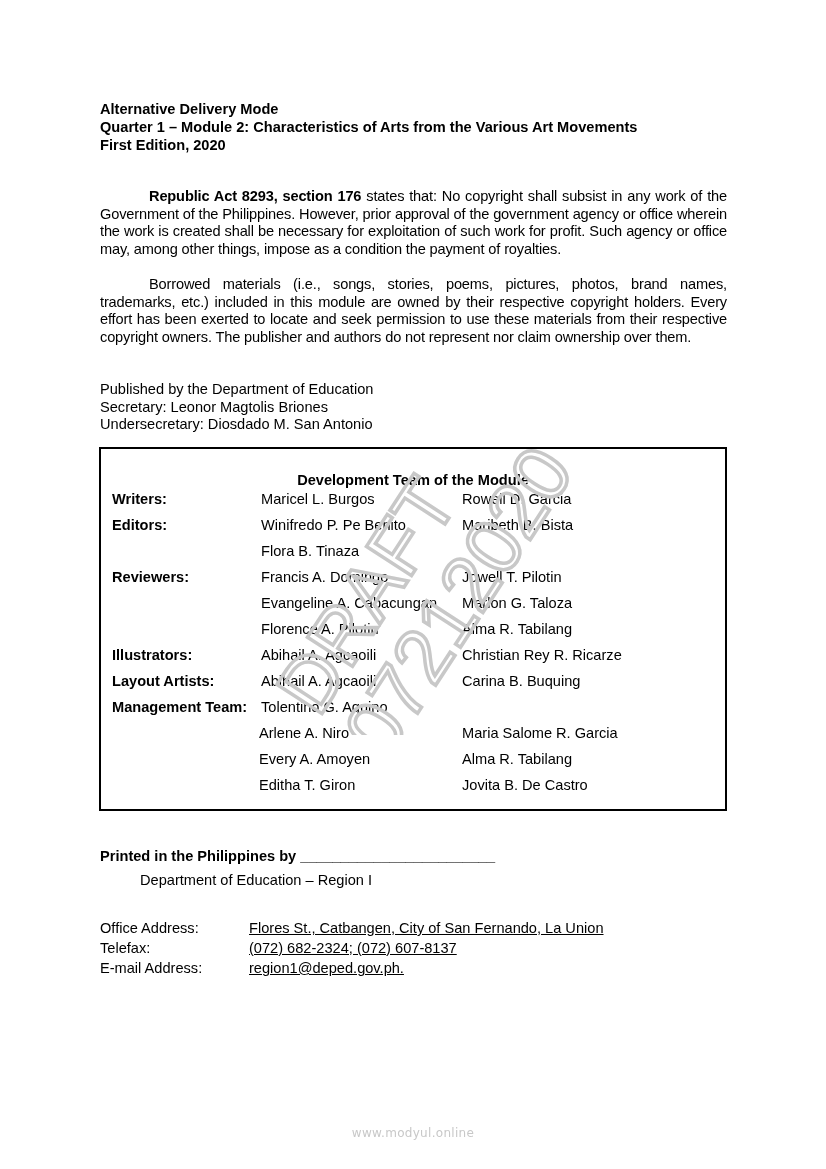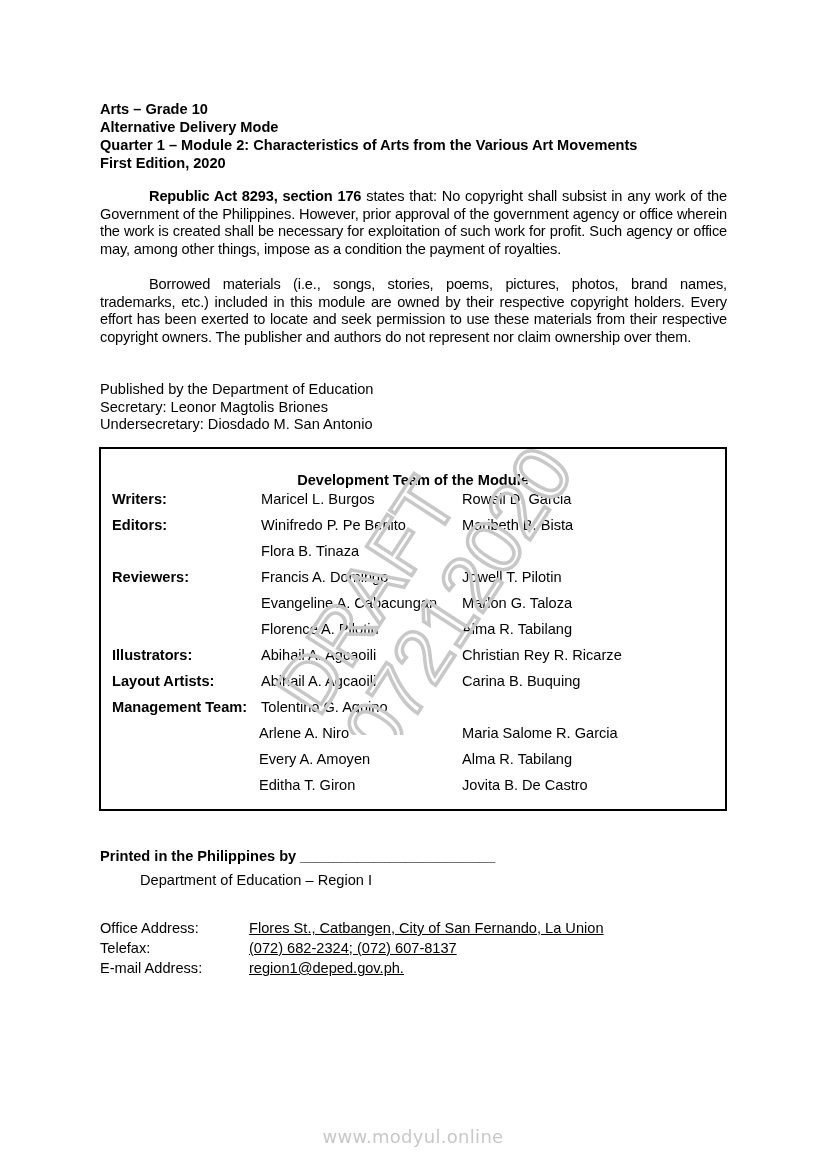--- a/index.html
+++ b/index.html
@@ -29,28 +29,27 @@
       pointer-events: none; z-index: 5;
     }
     .watermark svg { width: 100%; height: 100%; }
     .printed { left: 100px; top: 848px; font-weight: bold; }
     .region { left: 100px; top: 872px; font-weight: normal; margin-left: 40px; }
     .contact { left: 100px; top: 918px; line-height: 20px; }
     .contact .lbl { position: absolute; left: 0; white-space: nowrap; }
     .contact .val { position: absolute; left: 149px; white-space: nowrap; text-decoration: underline; }
     .footer-site {
       left: 0; right: 0; top: 1126px; text-align: center; color: #c8c8c8;
-      font-family: "DejaVu Sans", sans-serif; font-size: 18px; letter-spacing: 0.3px;
+      font-family: "DejaVu Sans", sans-serif; font-size: 12px; letter-spacing: 0.3px;
     }
   </style>
 </head>
 <body>
 
 <div class="abs title-block">
-  <div>Arts – Grade 10</div>
   <div>Alternative Delivery Mode</div>
   <div>Quarter 1 – Module 2: Characteristics of Arts from the Various Art Movements</div>
   <div>First Edition, 2020</div>
 </div>
 
 <div class="abs para" style="top:188px;"><span class="indent"></span><b>Republic Act 8293, section 176</b><span> states that: No copyright shall subsist in any work of the Government of the Philippines. However, prior approval of the government agency or office wherein the work is created shall be necessary for exploitation of such work for profit. Such agency or office may, among other things, impose as a condition the payment of royalties.</span></div>
 
 <div class="abs para" style="top:276px;"><span class="indent"></span><span>Borrowed materials (i.e., songs, stories, poems, pictures, photos, brand names, trademarks, etc.) included in this module are owned by their respective copyright holders. Every effort has been exerted to locate and seek permission to use these materials from their respective copyright owners. The publisher and authors do not represent nor claim ownership over them.</span></div>
 
 <div class="abs pub">

